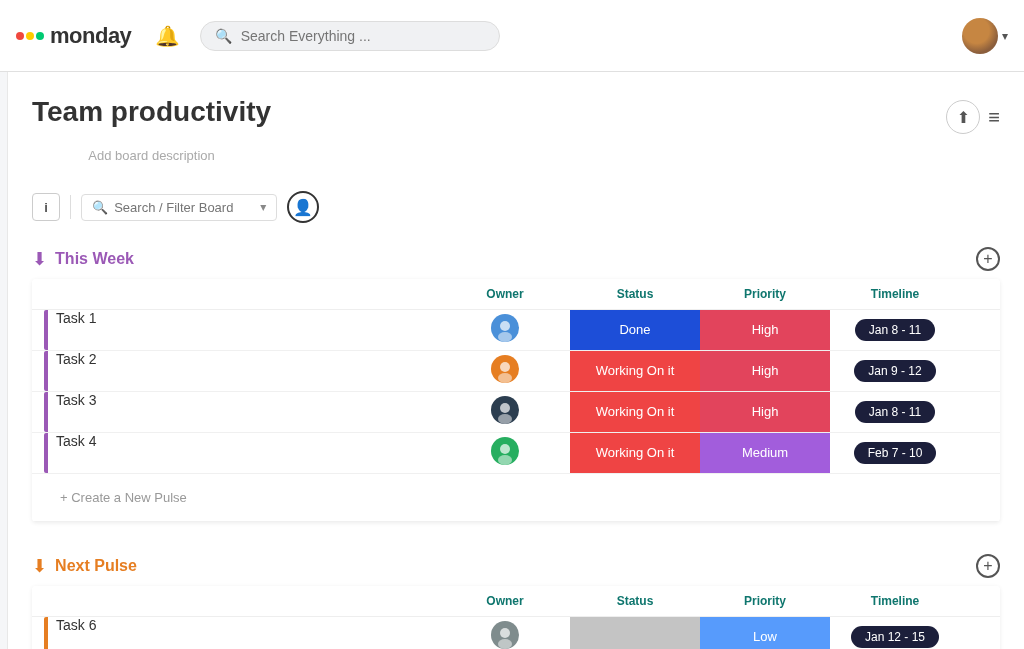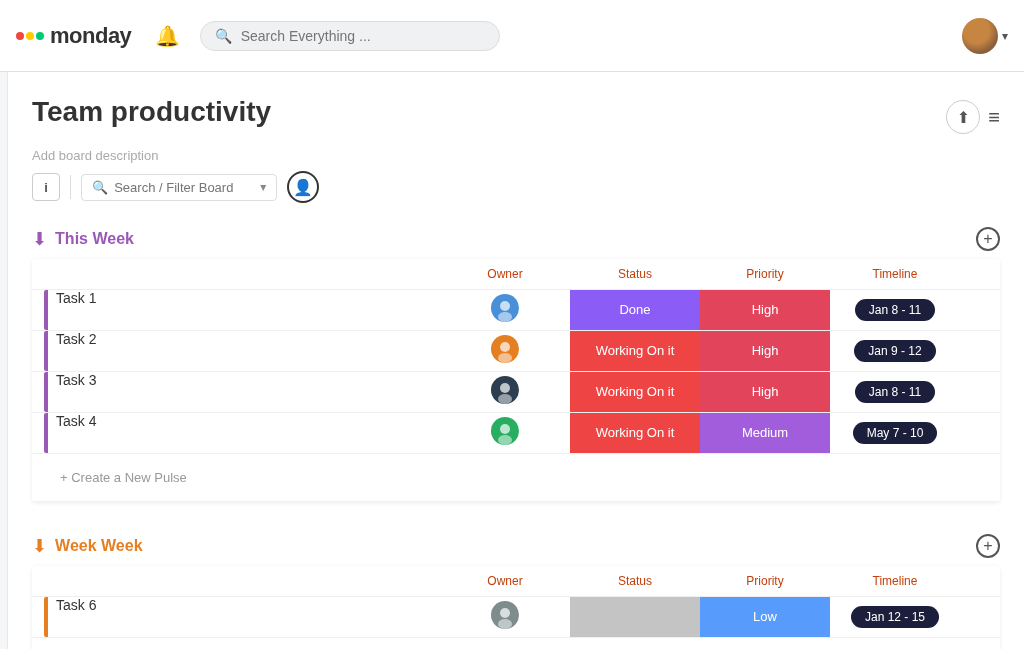--- a/index.html
+++ b/index.html
@@ -98,20 +98,22 @@
 
     .board-title {
       font-size: 28px;
       font-weight: 600;
       color: #333;
       margin-bottom: 20px;
     }
     .board-desc {
       font-size: 13px;
       color: #aaa;
+      margin-bottom: 20px;
+      text-align: center;
     }
 
     
     .board-toolbar {
       display: flex;
       align-items: center;
       gap: 10px;
       margin-bottom: 24px;
     }
     .toolbar-i-btn {
@@ -215,22 +217,22 @@
     .task-table {
       width: 100%;
       border-collapse: collapse;
       background: #fff;
       box-shadow: 0 1px 4px rgba(0,0,0,0.08);
       border-radius: 4px;
       overflow: hidden;
     }
     .task-table th {
       font-size: 12px;
-      font-weight: 400;
-      color: #c2410c;
+      font-weight: 700;
+      color: #0f766e;
       padding: 8px 12px;
       text-align: center;
       border-bottom: 1px solid #eee;
       background: #fff;
     }
     .task-table th.task-name-col { text-align: left; }
 
     .task-table td {
       padding: 0;
       border-bottom: 1px solid #f0f0f0;
@@ -275,21 +277,21 @@
     .badge {
       display: block;
       width: 100%;
       height: 40px;
       line-height: 40px;
       font-size: 13px;
       font-weight: 500;
       color: #fff;
       text-align: center;
     }
-    .badge-done { background: #8b5cf6; }
+    .badge-done { background: #1d4ed8; }
     .badge-working { background: #ef4444; }
     .badge-empty { background: #c4c4c4; }
     .badge-high { background: #e2445c; }
     .badge-medium { background: #a25ddc; }
     .badge-low { background: #579bfc; }
     .badge-timeline {
       background: #1c1f3b;
       border-radius: 20px;
       display: inline-block;
       padding: 4px 14px;
@@ -501,37 +503,37 @@
     </svg>
                   </div></td>
                 <td class="status-cell">
                   <span class="badge badge-working">Working On it</span>
                 </td>
                 <td class="priority-cell">
                   <span class="badge badge-medium">Medium</span>
                 </td>
                 <td class="timeline-cell">
                   <div class="timeline-cell-inner">
-                    <span class="badge-timeline">May 7 - 10</span>
+                    <span class="badge-timeline">Feb 7 - 10</span>
                   </div>
                 </td>
                 <td></td>
               </tr>
               <tr class="create-pulse-row">
                 <td colspan="6">
                   <div class="create-pulse-cell">+ Create a New Pulse</div>
                 </td>
               </tr>
             </tbody>
           </table>
         </div>
         <div class="group">
           <div class="group-header">
             <span class="group-arrow" style="color: rgb(230, 126, 34);">⬇</span>
-            <span class="group-title" style="color: rgb(230, 126, 34);">Week Week</span>
+            <span class="group-title" style="color: rgb(230, 126, 34);">Next Pulse</span>
             <button class="add-btn-circle" style="margin-left: auto;">+</button>
           </div>
           <table class="task-table">
             <thead>
               <tr>
                 <th class="task-name-col"></th>
                 <th style="width: 130px;">Owner</th>
                 <th style="width: 130px;">Status</th>
                 <th style="width: 130px;">Priority</th>
                 <th style="width: 130px;">Timeline</th>

